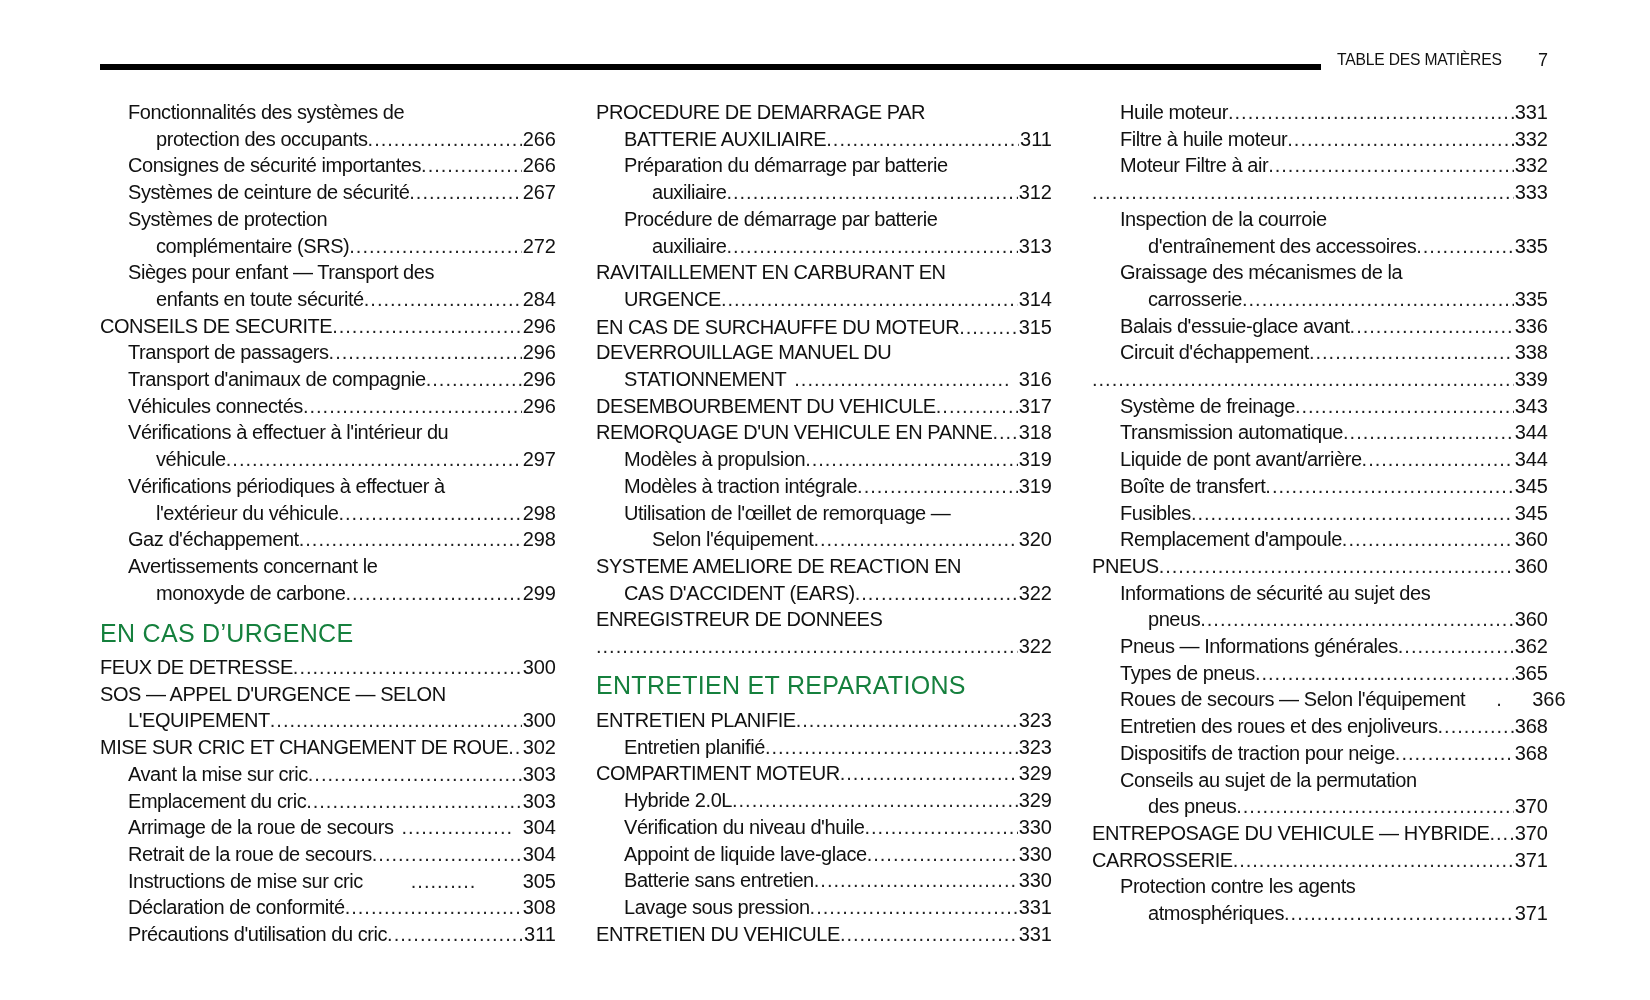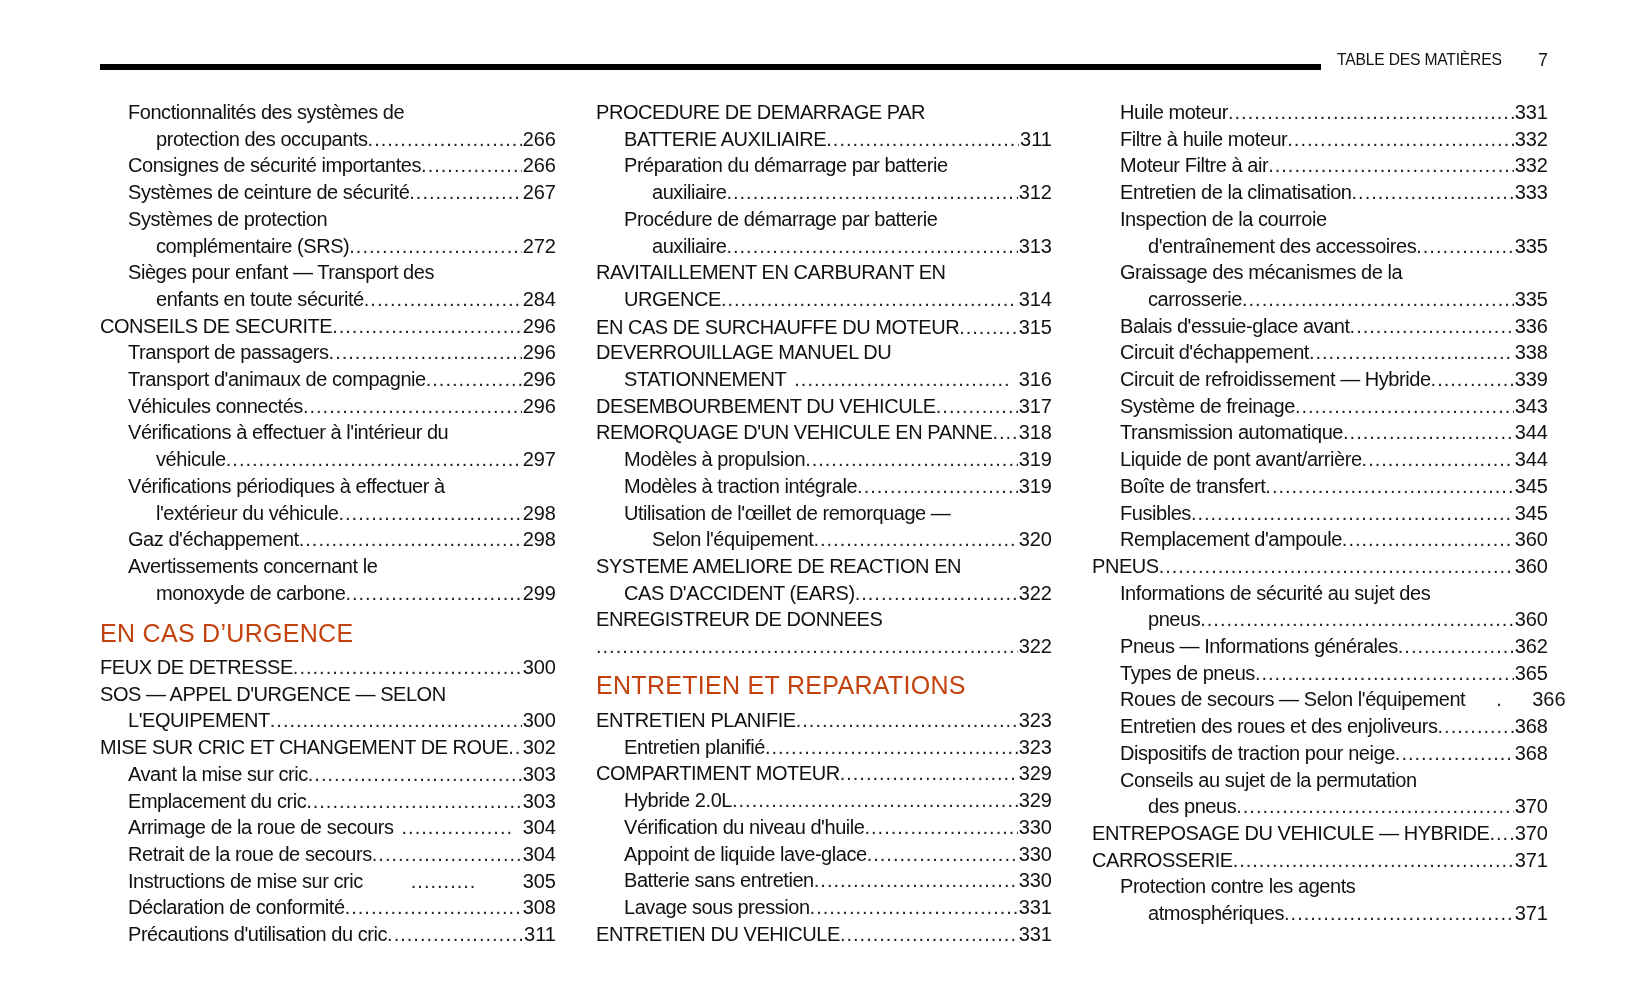--- a/index.html
+++ b/index.html
@@ -12,21 +12,21 @@
   .c2{left:596px;width:456px;}
   .c3{left:1092px;width:456px;}
   .row{position:absolute;left:0;right:0;height:26px;line-height:26px;display:flex;font-size:20px;white-space:nowrap;}
   .row .t{flex:0 0 auto;transform-origin:left center;}
   .row .lead{flex:1 1 auto;overflow:hidden;min-width:4px;letter-spacing:1px;color:#222;}
   .row .lead::before{content:"........................................................................................................................................";}
   .row .p{flex:0 0 auto;padding-left:1px;}
   .i1{padding-left:28px;}
   .i2{padding-left:56px;}
   .txt{letter-spacing:-0.45px;}
-  .sec{position:absolute;left:0;font-size:25px;color:#c2410c;letter-spacing:0.3px;white-space:nowrap;line-height:30px;text-align:center;}
+  .sec{position:absolute;left:0;font-size:25px;color:#15803d;letter-spacing:0.3px;white-space:nowrap;line-height:30px;text-align:center;}
 </style>
 </head>
 <body>
 
 <div>
   <div class="rule"></div>
   <div class="runhead">TABLE DES MATIÈRES</div>
   <div class="pagenum">7</div>
 
   <div class="col c1">
@@ -314,21 +314,20 @@
         <span class="t txt i1">Filtre à huile moteur</span>
         <span class="lead"></span>
         <span class="p">332</span>
       </div>
       <div class="row" style="top: 152.4px;">
         <span class="t txt i1">Moteur Filtre à air</span>
         <span class="lead"></span>
         <span class="p">332</span>
       </div>
       <div class="row" style="top: 179.1px;">
-        <span class="t txt i1">Entretien de la climatisation</span>
         <span class="lead"></span>
         <span class="p">333</span>
       </div>
       <div class="row" style="top: 205.8px;">
         <span class="t txt i1">Inspection de la courroie</span>
       </div>
       <div class="row" style="top: 232.5px;">
         <span class="t txt i2">d'entraînement des accessoires</span>
         <span class="lead"></span>
         <span class="p">335</span>
@@ -345,21 +344,20 @@
         <span class="t txt i1">Balais d'essuie-glace avant</span>
         <span class="lead"></span>
         <span class="p">336</span>
       </div>
       <div class="row" style="top: 339.3px;">
         <span class="t txt i1">Circuit d'échappement</span>
         <span class="lead"></span>
         <span class="p">338</span>
       </div>
       <div class="row" style="top: 366px;">
-        <span class="t txt i1">Circuit de refroidissement — Hybride</span>
         <span class="lead"></span>
         <span class="p">339</span>
       </div>
       <div class="row" style="top: 392.7px;">
         <span class="t txt i1">Système de freinage</span>
         <span class="lead"></span>
         <span class="p">343</span>
       </div>
       <div class="row" style="top: 419.4px;">
         <span class="t txt i1">Transmission automatique</span>

